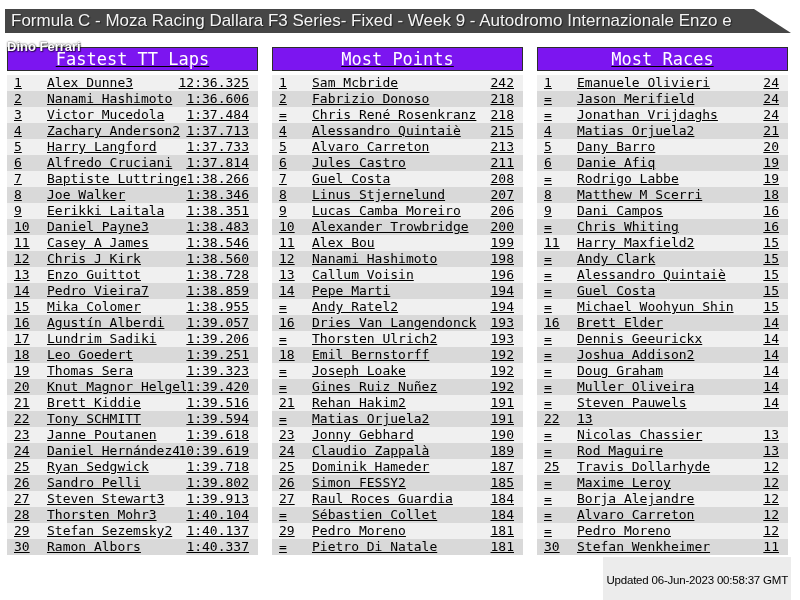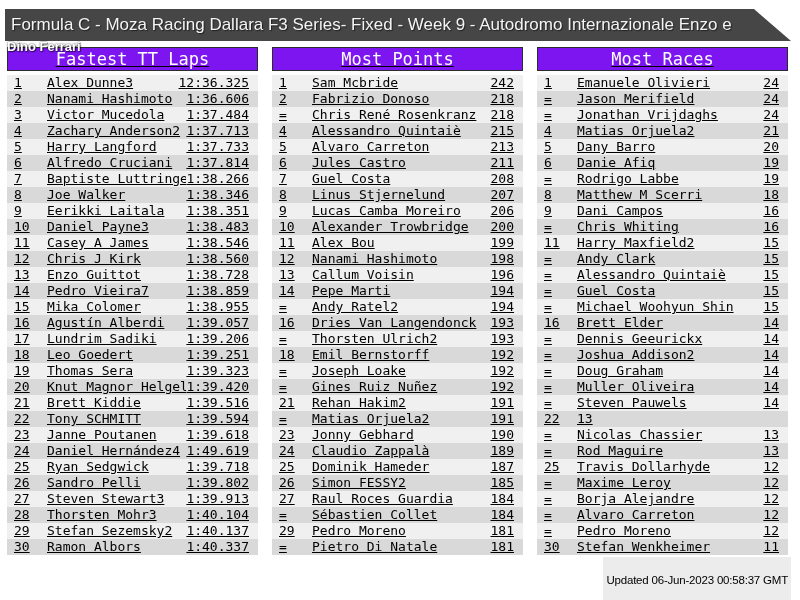--- a/index.html
+++ b/index.html
@@ -3,21 +3,21 @@
 <meta charset="utf-8">
 <style>
   html,body { margin:0; padding:0; }
   body {
     width:800px; height:600px; position:relative; overflow:hidden;
     background:#ffffff; font-family:"DejaVu Sans Mono", monospace;
   }
 
   
   .banner {
-    position:absolute; left:5px; top:9px; width:786px; height:32px;
+    position:absolute; left:5px; top:9px; width:786px; height:24px;
     background:#464646;
     clip-path:polygon(0 0, calc(100% - 37px) 0, 100% 100%, 0 100%);
     display:flex; align-items:center;
   }
   .banner-line1 {
     font-family:"Liberation Sans", sans-serif; font-size:17px; color:#f4f4f4;
     padding-left:6px; white-space:nowrap;
     text-shadow:1px 1px 1px rgba(0,0,0,0.55);
   }
   .banner-line2 {
@@ -180,21 +180,21 @@
     <span class="cell-value">1:39.594</span>
   </div>
         <div class="row">
     <span class="cell-rank">23</span>
     <span class="cell-name">Janne Poutanen</span>
     <span class="cell-value">1:39.618</span>
   </div>
         <div class="row">
     <span class="cell-rank">24</span>
     <span class="cell-name">Daniel Hernández4</span>
-    <span class="cell-value">1:49.619</span>
+    <span class="cell-value">10:39.619</span>
   </div>
         <div class="row">
     <span class="cell-rank">25</span>
     <span class="cell-name">Ryan Sedgwick</span>
     <span class="cell-value">1:39.718</span>
   </div>
         <div class="row">
     <span class="cell-rank">26</span>
     <span class="cell-name">Sandro Pelli</span>
     <span class="cell-value">1:39.802</span>

